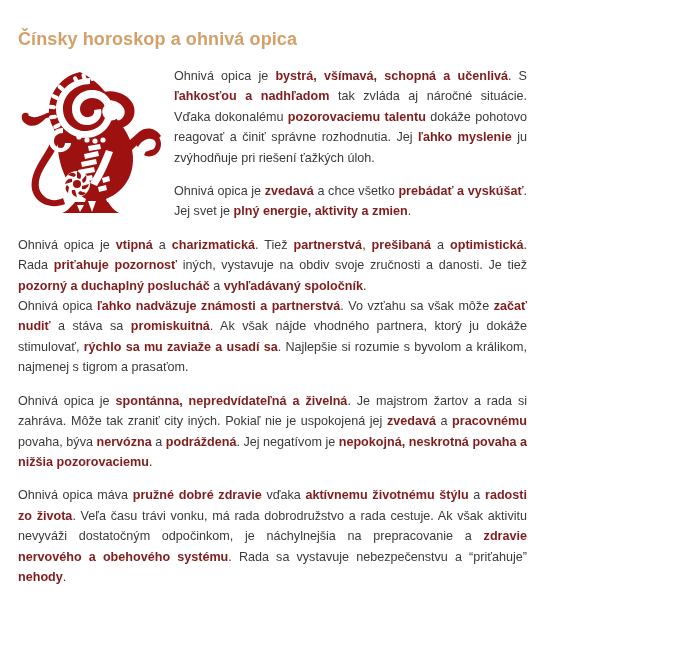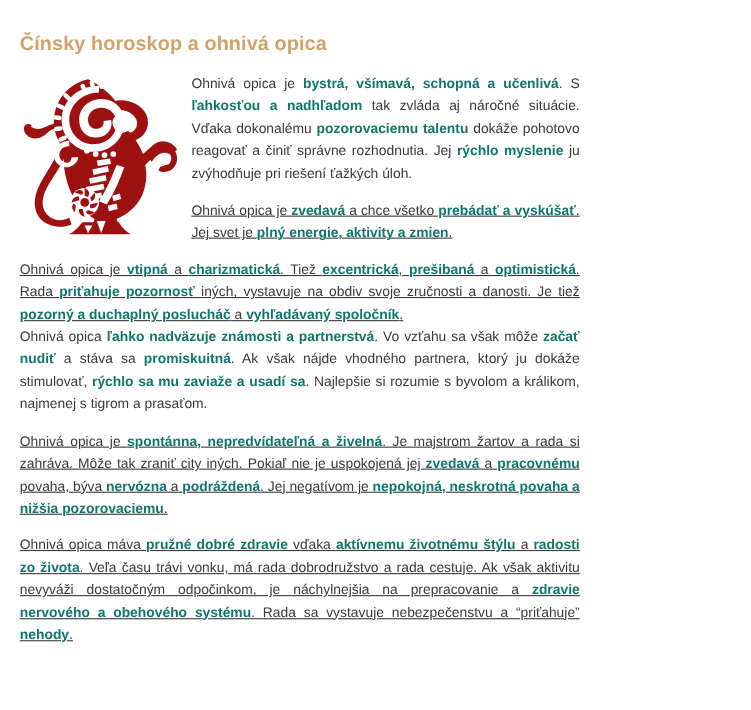--- a/index.html
+++ b/index.html
@@ -49,28 +49,27 @@
   .body-copy {
     font-size: 12.6px;
     line-height: 20.4px;
     text-align: justify;
     color: #3a3a3a;
     margin: 0;
     padding: 0;
   }
   .body-copy + .body-copy {
     margin-top: 13px;
-    text-decoration: underline;
   }
   .body-copy.first {
     padding-top: 16px;
   }
   .body-copy b {
     font-weight: bold;
-    color: #0f766e;
+    color: #7f1d1d;
   }
 
   .clearer {
     clear: both;
     height: 0;
     font-size: 0;
     line-height: 0;
   }
 </style>
 </head>
@@ -175,29 +174,29 @@
         <path d="M114 78 C120 71 129 68 136 71 C143 74 145 83 141 89
                  C138 94 131 96 126 93 L129 87 C132 89 136 88 137 85
                  C139 81 137 77 133 77 C128 76 123 80 120 85 Z" fill="#9e1111"></path>
         <path d="M126 79 C131 78 135 81 134 85 C133 89 128 91 125 88
                  C123 86 123 81 126 79 Z" fill="#ffffff"></path>
       </g>
     </svg>
   </div>
 
   <p class="body-copy first">
-    <span>Ohnivá opica je <b>bystrá, všímavá, schopná a učenlivá</b>. S <b>ľahkosťou a nadhľadom</b> tak zvláda aj náročné situácie. Vďaka dokonalému <b>pozorovaciemu talentu</b> dokáže pohotovo reagovať a činiť správne rozhodnutia. Jej <b>rýchlo myslenie</b> ju zvýhodňuje pri riešení ťažkých úloh.</span>
+    <span>Ohnivá opica je <b>bystrá, všímavá, schopná a učenlivá</b>. S <b>ľahkosťou a nadhľadom</b> tak zvláda aj náročné situácie. Vďaka dokonalému <b>pozorovaciemu talentu</b> dokáže pohotovo reagovať a činiť správne rozhodnutia. Jej <b>ľahko myslenie</b> ju zvýhodňuje pri riešení ťažkých úloh.</span>
   </p>
 
   <p class="body-copy">
     <span>Ohnivá opica je <b>zvedavá</b> a chce všetko <b>prebádať a vyskúšať</b>. Jej svet je <b>plný energie, aktivity a zmien</b>.</span>
   </p>
 
   <p class="body-copy">
-    <span>Ohnivá opica je <b>vtipná</b> a <b>charizmatická</b>. Tiež <b>excentrická</b>, <b>prešibaná</b> a <b>optimistická</b>. Rada <b>priťahuje pozornosť</b> iných, vystavuje na obdiv svoje zručnosti a danosti. Je tiež <b>pozorný a duchaplný poslucháč</b> a <b>vyhľadávaný spoločník</b>.</span>
+    <span>Ohnivá opica je <b>vtipná</b> a <b>charizmatická</b>. Tiež <b>partnerstvá</b>, <b>prešibaná</b> a <b>optimistická</b>. Rada <b>priťahuje pozornosť</b> iných, vystavuje na obdiv svoje zručnosti a danosti. Je tiež <b>pozorný a duchaplný poslucháč</b> a <b>vyhľadávaný spoločník</b>.</span>
   </p>
 
   <div class="clearer"></div>
 
   <p class="body-copy">
     <span>Ohnivá opica <b>ľahko nadväzuje známosti a partnerstvá</b>. Vo vzťahu sa však môže <b>začať nudiť</b> a stáva sa <b>promiskuitná</b>. Ak však nájde vhodného partnera, ktorý ju dokáže stimulovať, <b>rýchlo sa mu zaviaže a usadí sa</b>. Najlepšie si rozumie s byvolom a králikom, najmenej s tigrom a prasaťom.</span>
   </p>
 
   <p class="body-copy">
     <span>Ohnivá opica je <b>spontánna, nepredvídateľná a živelná</b>. Je majstrom žartov a rada si zahráva. Môže tak zraniť city iných. Pokiaľ nie je uspokojená jej <b>zvedavá</b> a <b>pracovnému</b> povaha, býva <b>nervózna</b> a <b>podráždená</b>. Jej negatívom je <b>nepokojná, neskrotná povaha a nižšia pozorovaciemu</b>.</span>

